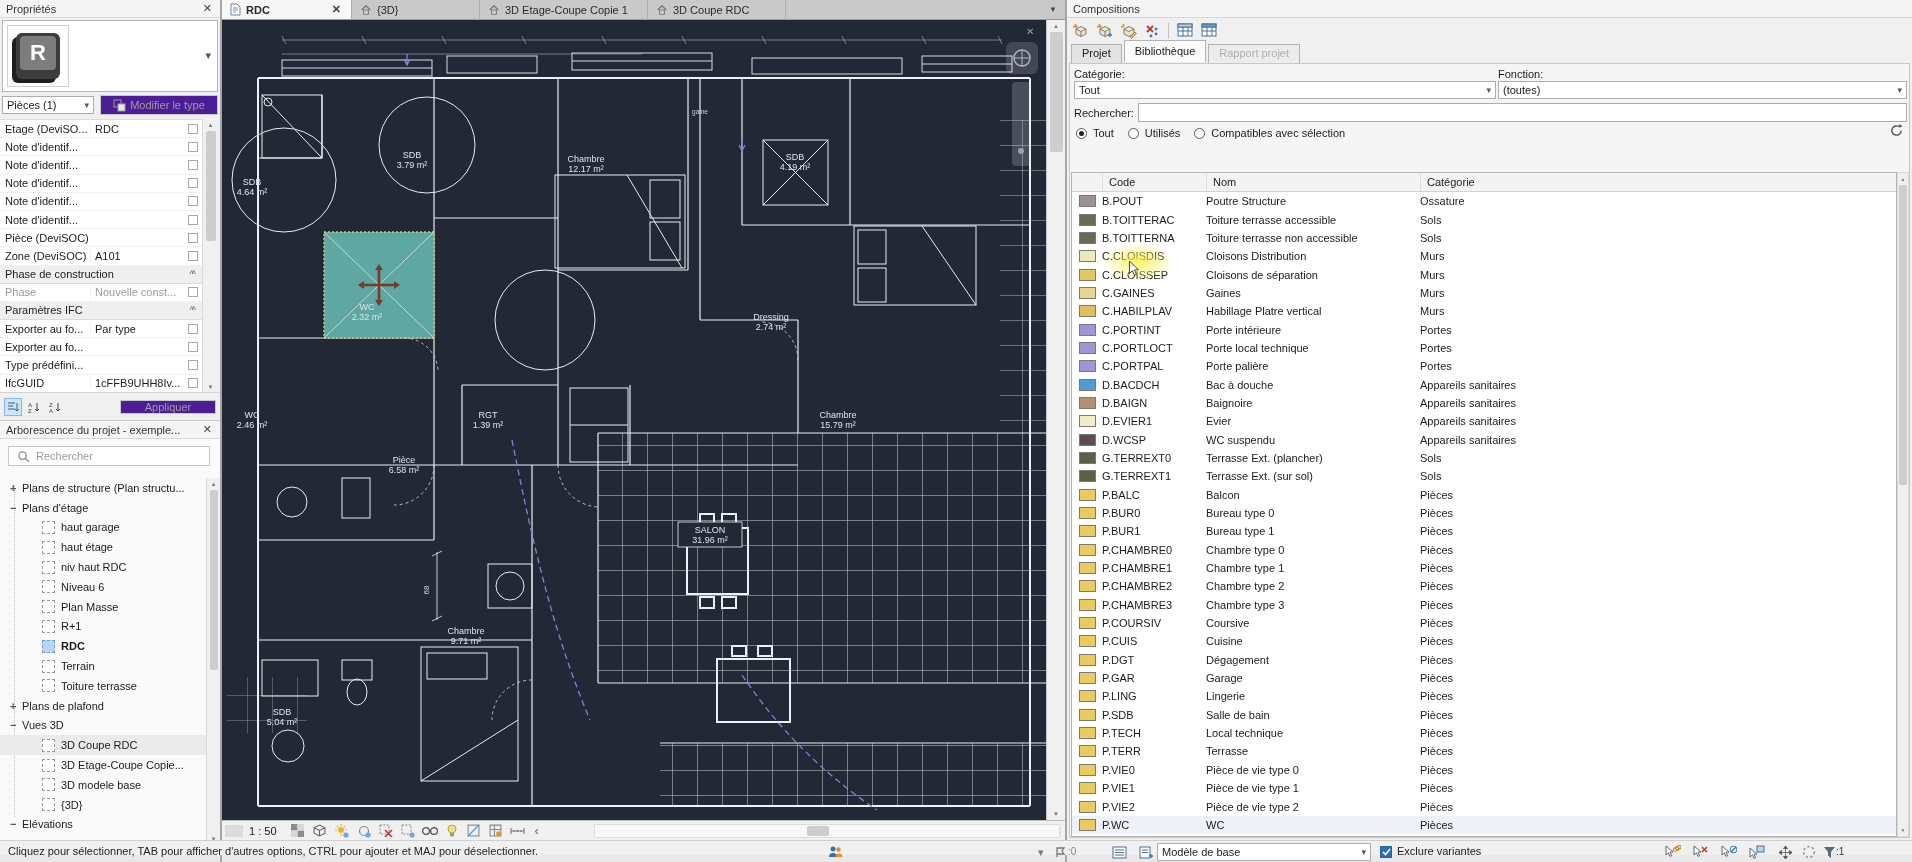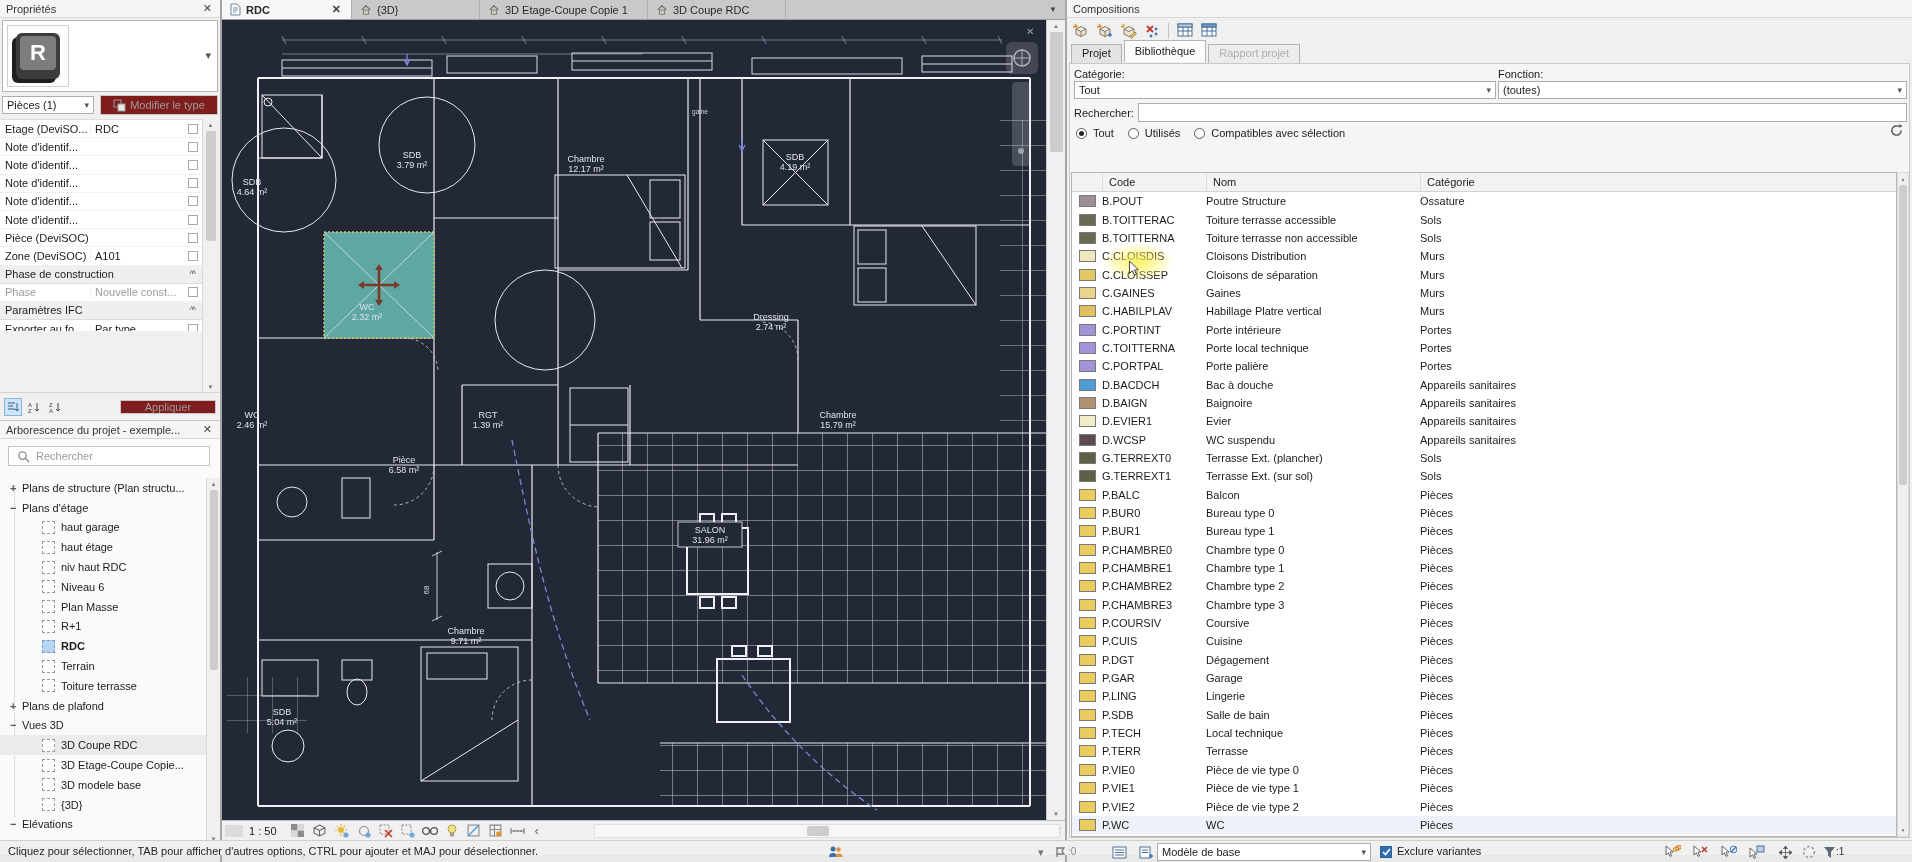--- a/index.html
+++ b/index.html
@@ -5,23 +5,23 @@
 *{box-sizing:border-box;margin:0;padding:0}
 html,body{background:#666}
 .app{position:relative;width:1912px;height:862px;background:#e9e9e9;font-family:"Liberation Sans",sans-serif;font-size:11px;color:#1b1b1b;overflow:hidden}
 .abs{position:absolute}
 .panel{background:#f0f0f0}
 .ptitle{height:18px;display:flex;align-items:center;padding:0 6px;background:#f5f5f5;border-bottom:1px solid #d8d8d8;color:#333}
 .ptitle .t{flex:1;overflow:hidden;white-space:nowrap}
 .x{color:#444;font-size:11px;cursor:default;padding:0 2px}
 .combo{background:#fff;border:1px solid #adadad;display:flex;align-items:center;padding:0 4px;overflow:hidden;white-space:nowrap}
 .combo .arr{margin-left:auto;color:#555;font-size:9px}
-.btn-dis{background:#7f1d1d;border:1px solid #c9c9c9;color:#9c9c9c;display:flex;align-items:center;justify-content:center}
-
-#prop-rows{position:absolute;left:0;top:119px;width:202px;height:212px;background:#fff;overflow:hidden;border-top:1px solid #ddd}
+.btn-dis{background:#4c1d95;border:1px solid #c9c9c9;color:#9c9c9c;display:flex;align-items:center;justify-content:center}
+
+#prop-rows{position:absolute;left:0;top:119px;width:202px;height:274px;background:#fff;overflow:hidden;border-top:1px solid #ddd}
 .prow{display:flex;align-items:center;height:18.2px;border-bottom:1px dotted #e4e4e4;background:#fff;white-space:nowrap}
 .prow .lb{width:90px;padding-left:5px;overflow:hidden}
 .prow .vl{flex:1;padding-left:4px;border-left:1px solid #efefef;overflow:hidden}
 .prow .assoc{width:10px;height:10px;border:1px solid #a8a8a8;background:#fff;margin:0 4px 0 2px;flex:none}
 .prow.hdr{background:#efefef;border-bottom:1px solid #dcdcdc}
 .prow.hdr .lb{width:auto;flex:1}
 .prow.hdr .hdr-ch{color:#666;font-size:9px;letter-spacing:-2px;padding-right:8px}
 .prow.dis .lb,.prow.dis .vl{color:#9b9b9b}
 .sbar{background:#f0f0f0;border-left:1px solid #d9d9d9;display:flex;flex-direction:column;align-items:center;font-size:7px;color:#777}
 .sbar .thumb{width:10px;background:#cdcdcd;border-radius:2px}
@@ -704,21 +704,21 @@
               <span class="c2">Murs</span>
             </div>
             <div class="crow">
               <span class="sw" style="background: rgb(162, 146, 215);"></span>
               <span class="c0">C.PORTINT</span>
               <span class="c1">Porte intérieure</span>
               <span class="c2">Portes</span>
             </div>
             <div class="crow">
               <span class="sw" style="background: rgb(162, 146, 215);"></span>
-              <span class="c0">C.TOITTERNA</span>
+              <span class="c0">C.PORTLOCT</span>
               <span class="c1">Porte local technique</span>
               <span class="c2">Portes</span>
             </div>
             <div class="crow">
               <span class="sw" style="background: rgb(162, 146, 215);"></span>
               <span class="c0">C.PORTPAL</span>
               <span class="c1">Porte palière</span>
               <span class="c2">Portes</span>
             </div>
             <div class="crow">

